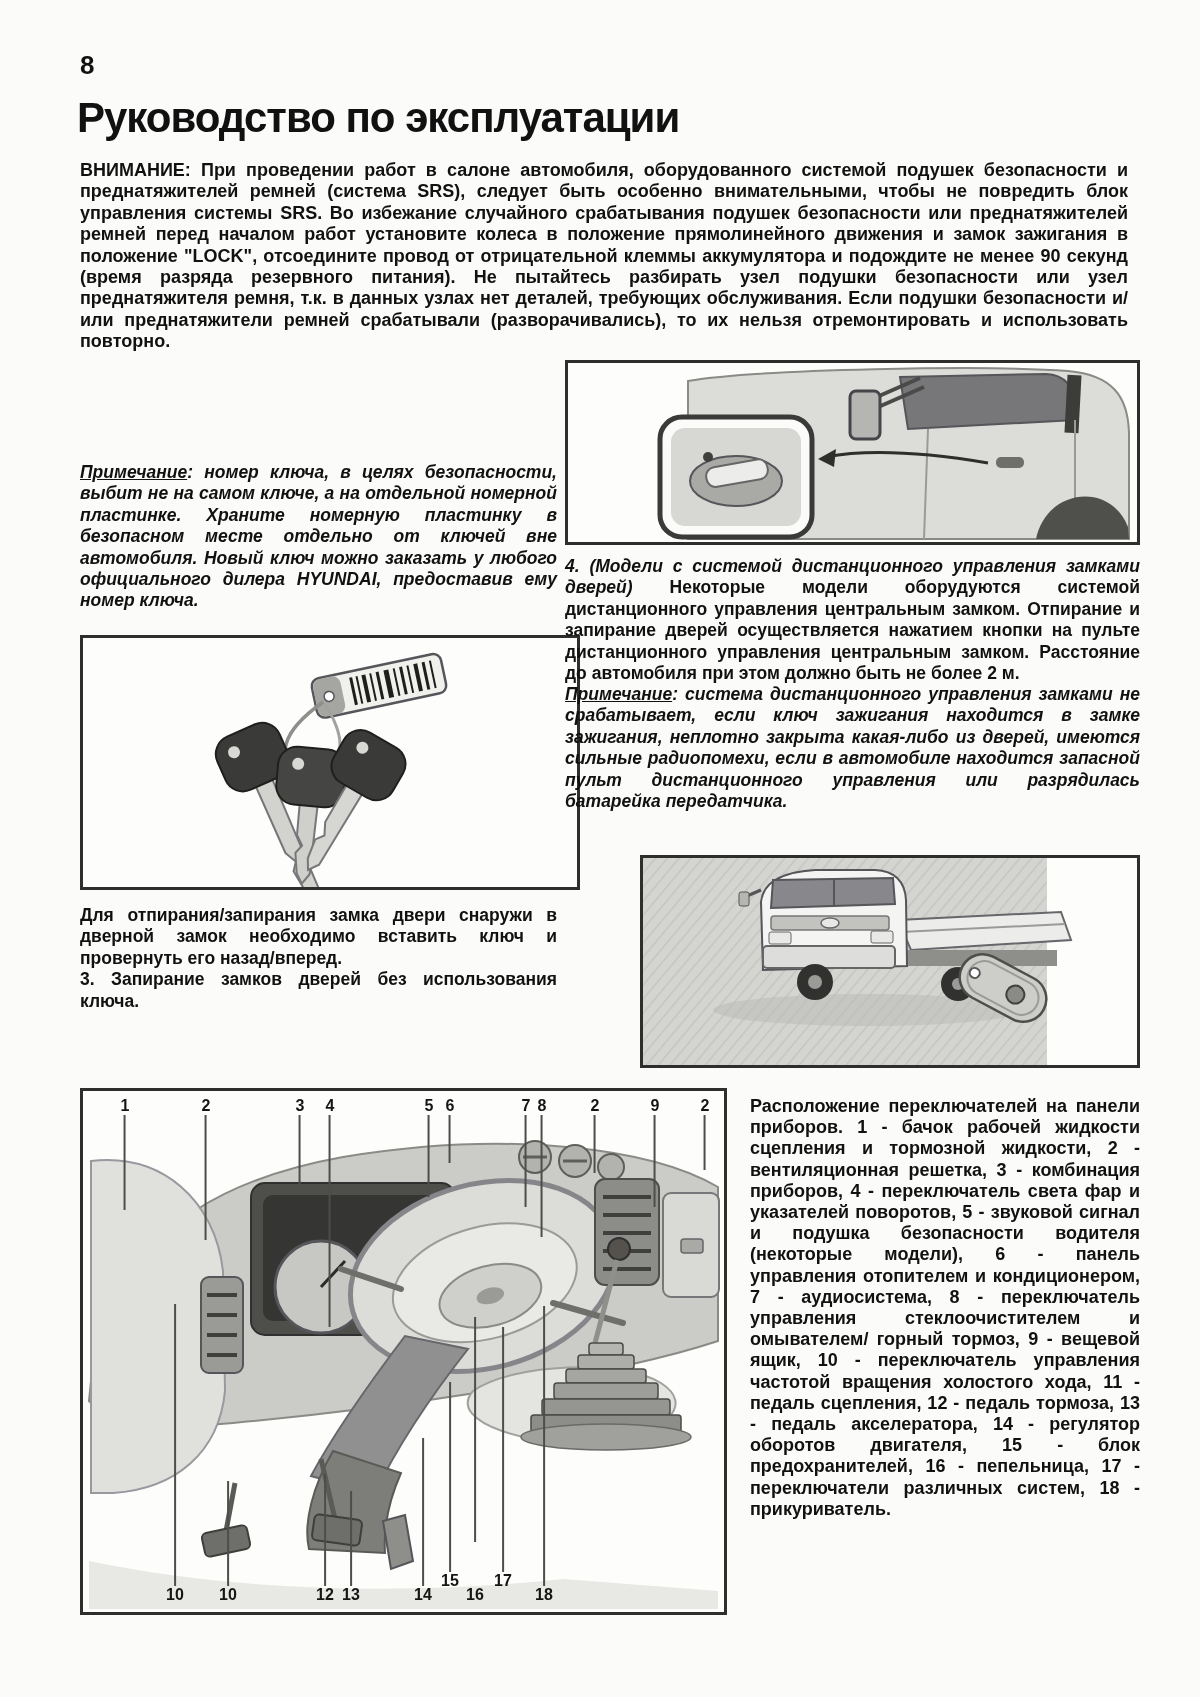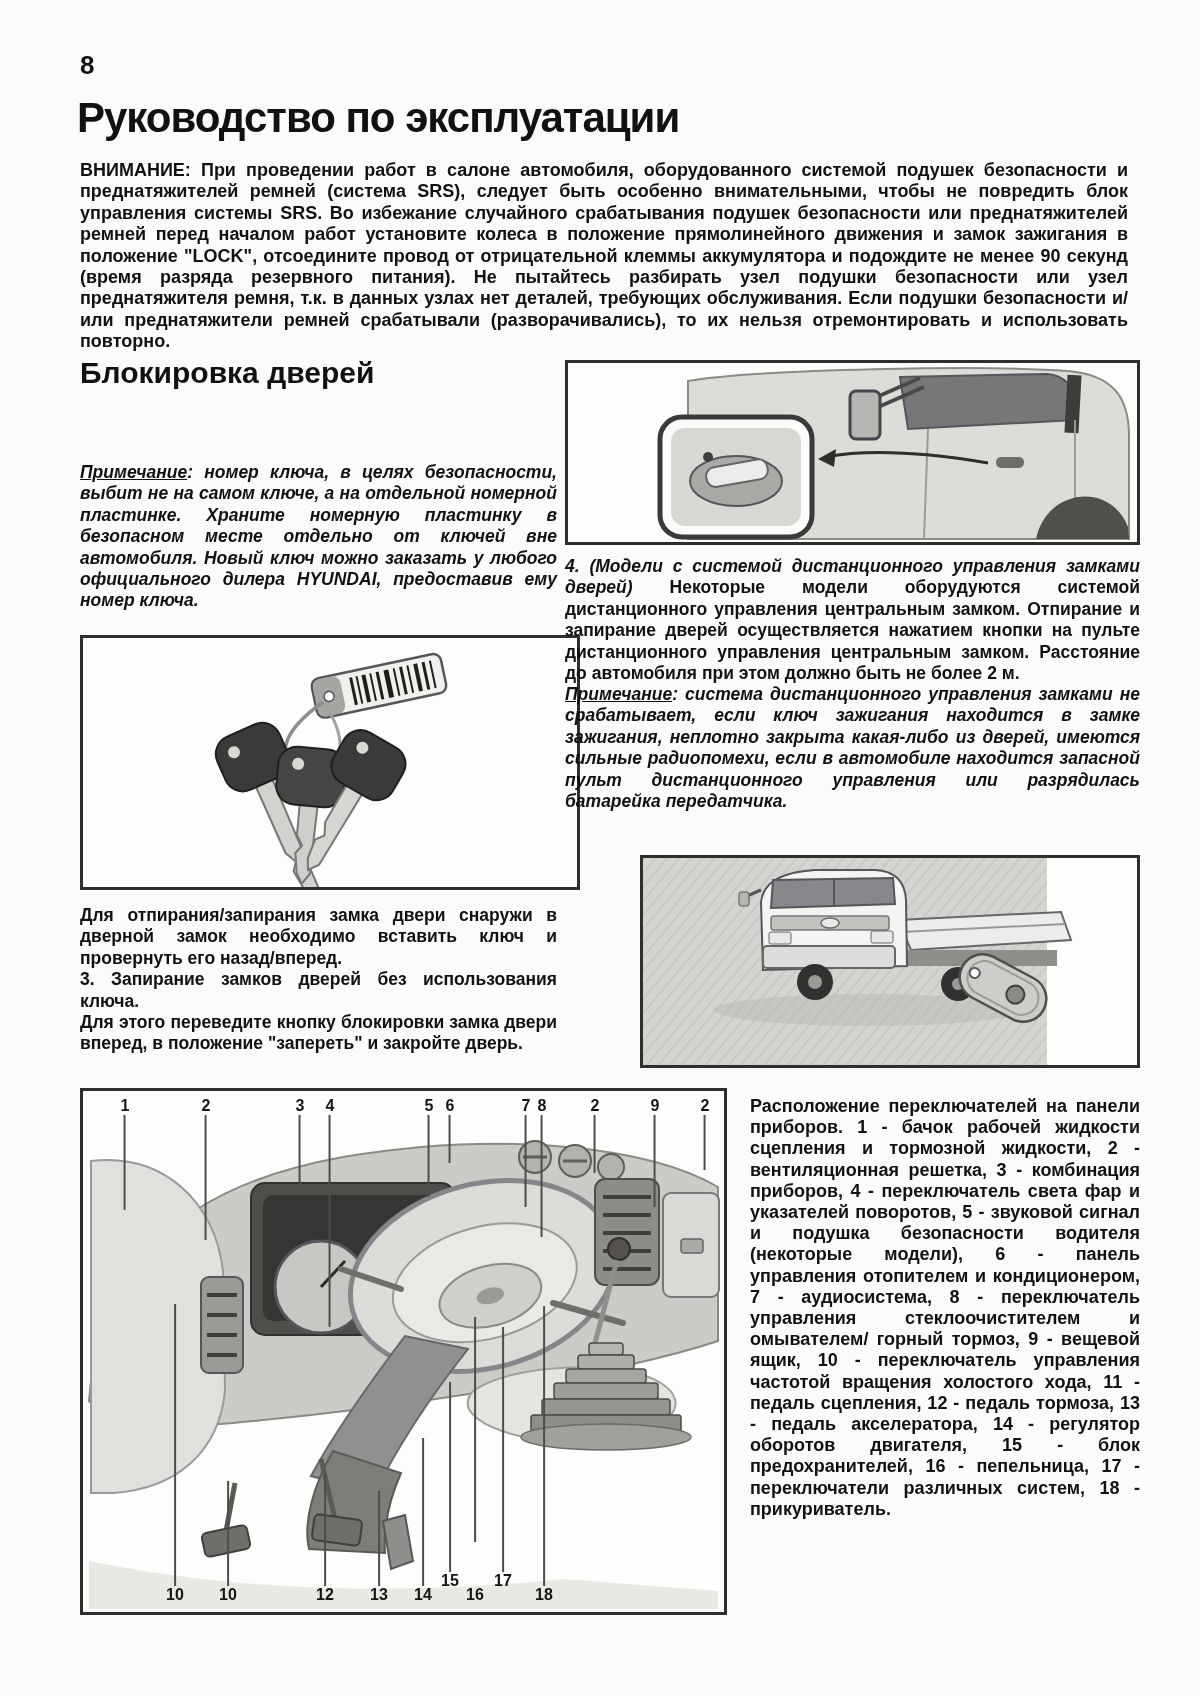--- a/index.html
+++ b/index.html
@@ -41,21 +41,20 @@
 </head>
 <body>
 
 <div class="page">
 
   <div class="abs pagenum">8</div>
   <h1 class="abs title" style="margin:0">Руководство по эксплуатации</h1>
 
   <p class="abs warning" style="margin:0">ВНИМАНИЕ: При проведении работ в салоне автомобиля, оборудованного системой подушек безопасности и преднатяжителей ремней (система SRS), следует быть особенно внимательными, чтобы не повредить блок управления системы SRS. Во избежание случайного срабатывания подушек безопасности или преднатяжителей ремней перед началом работ установите колеса в положение прямолинейного движения и замок зажигания в положение "LOCK", отсоедините провод от отрицательной клеммы аккумулятора и подождите не менее 90 секунд (время разряда резервного питания). Не пытайтесь разбирать узел подушки безопасности или узел преднатяжителя ремня, т.к. в данных узлах нет деталей, требующих обслуживания. Если подушки безопасности и/или преднатяжители ремней срабатывали (разворачивались), то их нельзя отремонтировать и использовать повторно.</p>
 
-  <h2 class="abs h2" style="margin:0">Блокировка дверей</h2>
 
 
   <p class="abs leftcol p-note1 note" style="margin:0"><span class="note-label">Примечание</span><span>: номер ключа, в целях безопасности, выбит не на самом ключе, а на отдельной номерной пластинке. Храните номерную пластинку в безопасном месте отдельно от ключей вне автомобиля. Новый ключ можно заказать у любого официального дилера HYUNDAI, предоставив ему номер ключа.</span></p>
 
   <div class="abs figure fig-keys">
     <svg width="494" height="249" viewBox="0 0 494 249">
       <rect x="0" y="0" width="494" height="249" fill="#fdfdfc"></rect>
 
       <g transform="rotate(-12 295 48)">
         <rect x="230" y="28" width="132" height="40" rx="8" fill="#f0f0ed" stroke="#55555a" stroke-width="2.5"></rect>
@@ -96,21 +95,20 @@
         <polygon points="-9,26 9,26 7,110 0,120 -6,110 -9,90 -3,82 -9,70" fill="#d6d6d3" stroke="#77777a" stroke-width="2"></polygon>
         <rect x="-34" y="-30" width="68" height="58" rx="19" fill="#3a3a38" stroke="#1f1f1d" stroke-width="2"></rect>
         <circle cx="-14" cy="-13" r="6" fill="#d8d8d5"></circle>
       </g>
     </svg>
   </div>
 
   <div class="abs leftcol p-item23">
     <p style="margin:0">Для отпирания/запирания замка двери снаружи в дверной замок необходимо вставить ключ и провернуть его назад/вперед.</p>
     <p style="margin:0">3. Запирание замков дверей без использования ключа.</p>
-    <p style="margin:0">Для этого переведите кнопку блокировки замка двери вперед, в положение "запереть" и закройте дверь.</p>
   </div>
 
   <div class="abs figure fig-door">
     <svg width="569" height="179" viewBox="0 0 569 179">
       <rect x="0" y="0" width="569" height="179" fill="#fdfdfc"></rect>
 
       <path d="M120,18 C190,6 420,2 500,8 C545,12 560,34 561,70 L561,176 L120,176 Z" fill="#dcdcd9" stroke="#8a8a87" stroke-width="2"></path>
       <path d="M332,14 L478,11 C498,12 506,25 507,40 L507,57 L340,66 Z" fill="#77777a" stroke="#55555a" stroke-width="2"></path>
       <rect x="498" y="12" width="14" height="58" fill="#3c3c3a" transform="rotate(3 505 41)"></rect>
       <line x1="352" y1="15" x2="302" y2="37" stroke="#4a4a48" stroke-width="4"></line>
@@ -319,21 +317,21 @@
           <span class="co-n">10</span>
         </div>
         <div class="co co-bot" style="left: 145px; bottom: 8px;">
           <span class="co-l" style="height: 105px;"></span>
           <span class="co-n">10</span>
         </div>
         <div class="co co-bot" style="left: 242px; bottom: 8px;">
           <span class="co-l" style="height: 112px;"></span>
           <span class="co-n">12</span>
         </div>
-        <div class="co co-bot" style="left: 296px; bottom: 8px;">
+        <div class="co co-bot" style="left: 268px; bottom: 8px;">
           <span class="co-l" style="height: 95px;"></span>
           <span class="co-n">13</span>
         </div>
         <div class="co co-bot" style="left: 340px; bottom: 8px;">
           <span class="co-l" style="height: 148px;"></span>
           <span class="co-n">14</span>
         </div>
         <div class="co co-bot" style="left: 367px; bottom: 22px;">
           <span class="co-l" style="height: 190px;"></span>
           <span class="co-n">15</span>

